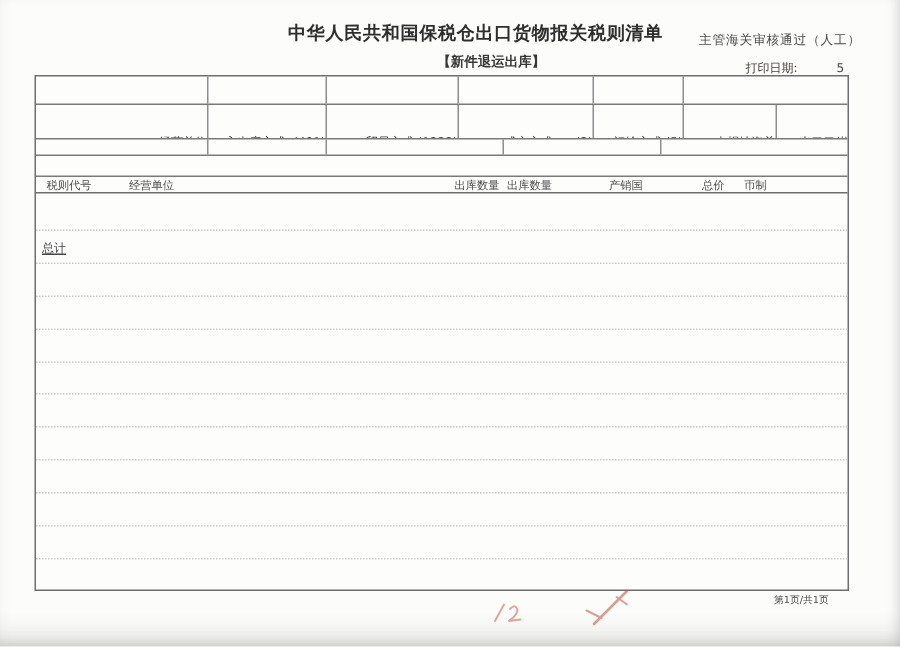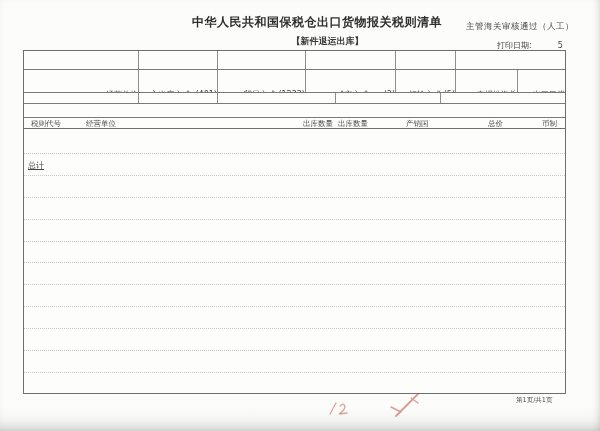--- a/index.html
+++ b/index.html
@@ -138,22 +138,22 @@
         <span class="lbl">备注</span>
       </div>
     </div>
 
     <div class="thead" style="height:11px">
       <span style="left:7px">税则代号</span>
       <span style="left:62px">经营单位</span>
       <span style="left:279px">出库数量</span>
       <span style="left:314px">出库数量</span>
       <span style="left:382px">产销国</span>
-      <span style="left:464px">总价</span>
-      <span style="left:518px">币制</span>
+      <span style="left:444px">总价</span>
+      <span style="left:472px">币制</span>
     </div>
 
     <div class="tbody">
       <div class="sep" style="top:24px"></div>
       <div class="sep" style="top:46px"></div>
       <div class="sep" style="top:68px"></div>
       <div class="sep" style="top:90px"></div>
       <div class="sep" style="top:112px"></div>
       <div class="sep" style="top:133px"></div>
       <div class="sep" style="top:155px"></div>

